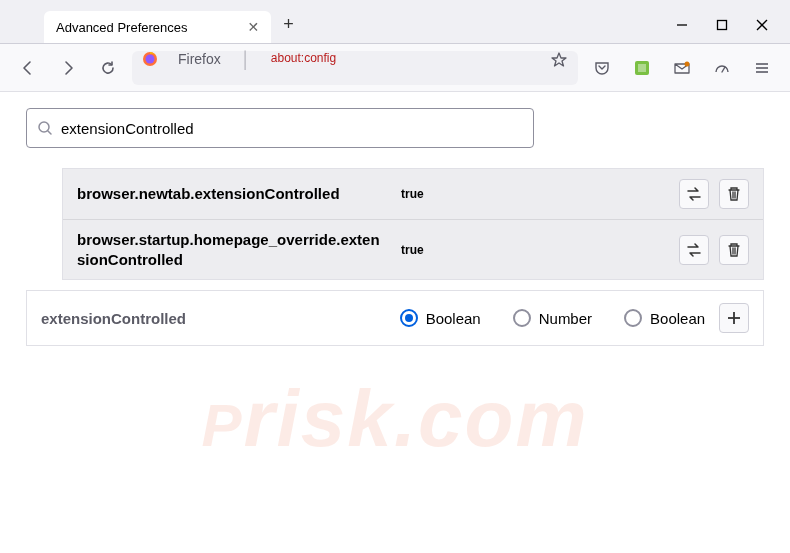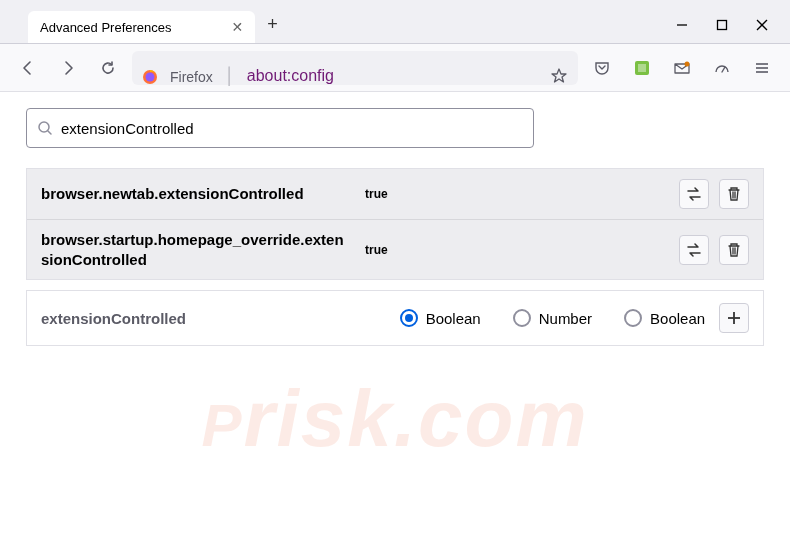--- a/index.html
+++ b/index.html
@@ -1,45 +1,45 @@
 <!DOCTYPE html>
 <html><head>
 <meta charset="utf-8">
 <style>
 * { box-sizing: border-box; margin: 0; padding: 0; font-family: -apple-system, BlinkMacSystemFont, "Segoe UI", Arial, sans-serif; }
 body { width: 790px; height: 553px; background: #fff; overflow: hidden; position: relative; }
 
 
 .titlebar { height: 44px; background: #f0f0f4; display: flex; align-items: flex-end; padding: 0 8px; border-bottom: 1px solid #cfcfd8; }
-.tab { background: #fff; border-radius: 6px 6px 0 0; padding: 8px 12px; display: flex; align-items: center; gap: 60px; margin-left: 20px; font-size: 13px; }
+.tab { background: #fff; border-radius: 6px 6px 0 0; padding: 8px 12px; display: flex; align-items: center; gap: 60px; margin-left: 36px; font-size: 13px; }
 .tab-close { cursor: pointer; font-size: 14px; color: #666; }
 .newtab-btn { margin-left: 12px; margin-bottom: 8px; font-size: 18px; color: #333; cursor: pointer; }
 .win-controls { margin-left: auto; display: flex; gap: 24px; margin-bottom: 10px; margin-right: 12px; }
 .win-btn { width: 16px; height: 16px; display: flex; align-items: center; justify-content: center; cursor: pointer; }
 
 
 .toolbar { height: 48px; background: #f9f9fb; display: flex; align-items: center; padding: 0 12px; gap: 8px; border-bottom: 1px solid #e0e0e6; }
 .nav-btn { width: 32px; height: 32px; display: flex; align-items: center; justify-content: center; cursor: pointer; color: #5b5b66; border-radius: 4px; }
-.urlbar { flex: 1; height: 34px; background: #f0f0f4; border-radius: 6px; display: flex; align-items: flex-end; padding: 0 10px; gap: 12px; }
+.urlbar { flex: 1; height: 34px; background: #f0f0f4; border-radius: 6px; display: flex; align-items: flex-start; padding: 0 10px; gap: 20px; }
 .ff-logo { width: 16px; height: 16px; }
 .urlbar-label { font-size: 14px; color: #5b5b66; }
 .urlbar-sep { color: #b1b1b9; }
-.urlbar-text { font-size: 16px; color: #701a75; }
+.urlbar-text { font-size: 12px; color: #b91c1c; }
 .urlbar-star { margin-left: auto; color: #5b5b66; }
 .tb-icon { width: 32px; height: 32px; display: flex; align-items: center; justify-content: center; cursor: pointer; color: #5b5b66; }
 
 
 .content { padding: 16px 26px; }
 .search-row { display: flex; align-items: center; gap: 18px; }
 .search-box { flex: 1; max-width: 508px; height: 40px; border: 1px solid #8f8f9d; border-radius: 4px; display: flex; align-items: center; padding: 0 10px; gap: 8px; }
 .search-input { border: none; outline: none; font-size: 15px; flex: 1; background: transparent; }
 .checkbox-wrap { display: flex; align-items: center; gap: 8px; font-size: 15px; color: #333; }
 .chk { width: 16px; height: 16px; border: 1px solid #8f8f9d; border-radius: 3px; }
 
-.prefs { margin-top: 20px; border: 1px solid #e0e0e6; }
+.prefs { margin-top: 20px; border: 1px solid #e0e0e6; margin-left: 36px; }
 .pref-row { display: flex; align-items: center; padding: 10px 14px; gap: 14px; }
 .pref-row.mod { background: #ededf0; font-weight: 700; border-bottom: 1px solid #d7d7db; }
 .pref-row.mod:last-of-type { border-bottom: none; }
 .pref-name { width: 310px; font-size: 15px; word-break: break-word; line-height: 1.3; }
 .pref-val { font-size: 12px; flex: 1; }
 .pref-actions { display: flex; gap: 10px; }
 .act-btn { width: 30px; height: 30px; border: 1px solid #cfcfd8; border-radius: 4px; display: flex; align-items: center; justify-content: center; cursor: pointer; background: #f9f9fb; }
 
 .newpref { margin-top: 10px; border: 1px solid #e0e0e6; display: flex; align-items: center; padding: 12px 14px; gap: 14px; }
 .newpref-name { width: 310px; font-size: 15px; font-weight: 700; color: #5b5b66; }

